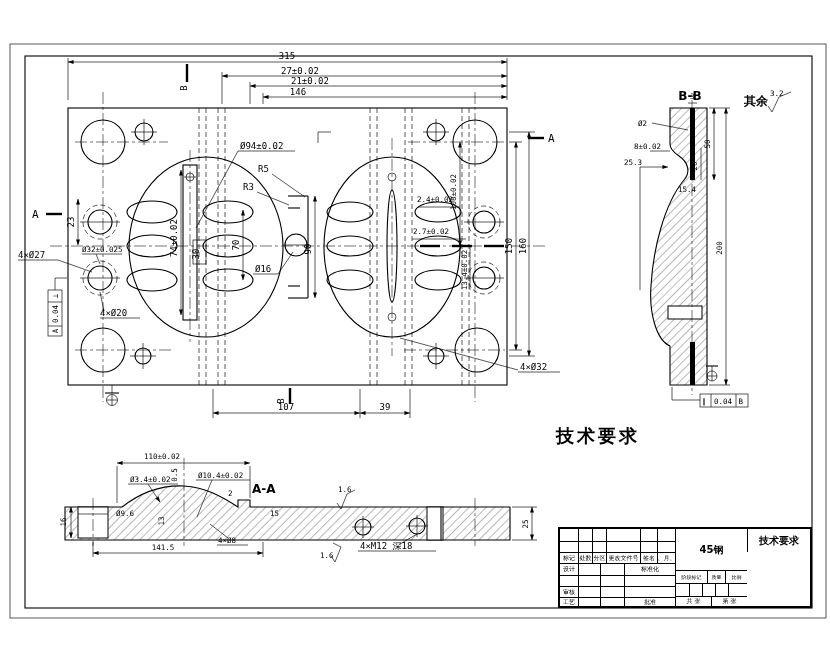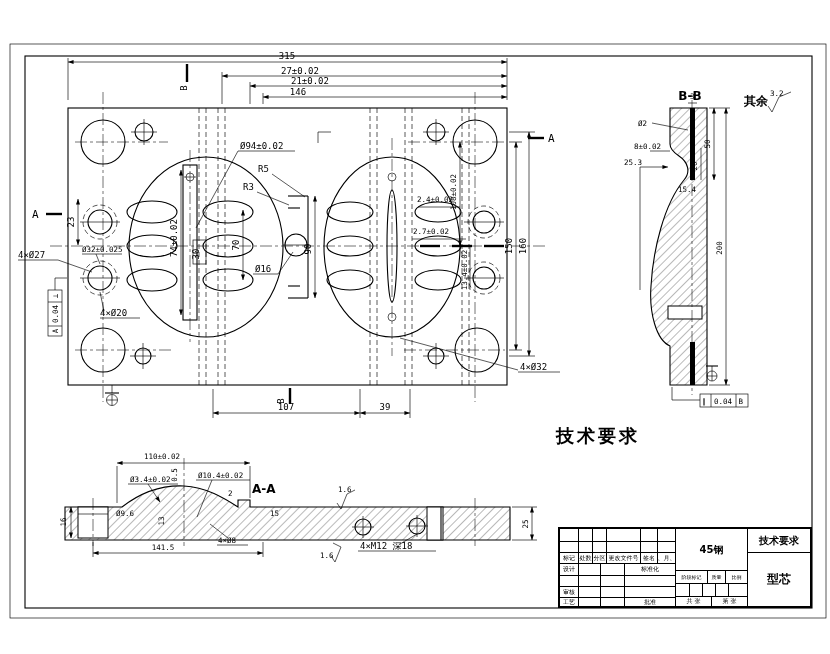--- a/index.html
+++ b/index.html
@@ -445,15 +445,14 @@
   <div class="cell" style="left:165px;top:41px;width:22px;height:13px;font-size:5px;">比例</div>
   <div class="cell" style="left:115px;top:54px;width:14px;height:13px;"></div>
   <div class="cell" style="left:129px;top:54px;width:13px;height:13px;"></div>
   <div class="cell" style="left:142px;top:54px;width:13px;height:13px;"></div>
   <div class="cell" style="left:155px;top:54px;width:13px;height:13px;"></div>
   <div class="cell" style="left:168px;top:54px;width:19px;height:13px;"></div>
   <div class="cell" style="left:115px;top:67px;width:36px;height:10px;">共 张</div>
   <div class="cell" style="left:151px;top:67px;width:36px;height:10px;">第 张</div>
 
   <div class="cell comp not" style="left:187px;top:0;width:63px;height:23px;">技术要求</div>
-  <div class="cell part" style="left:187px;top:23px;width:63px;height:54px;">型芯</div>
 </div>
 </div>
 
 </body></html>

